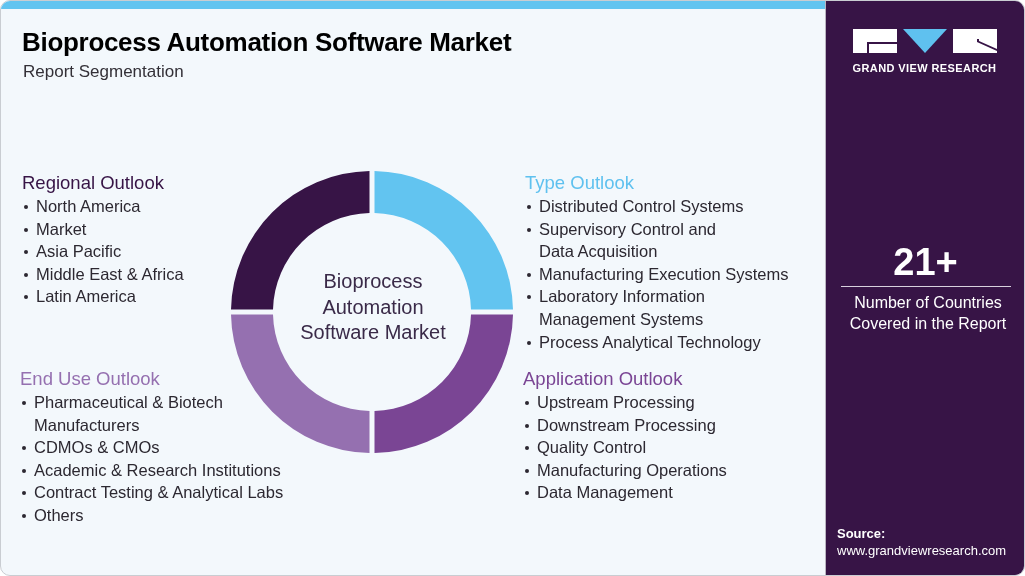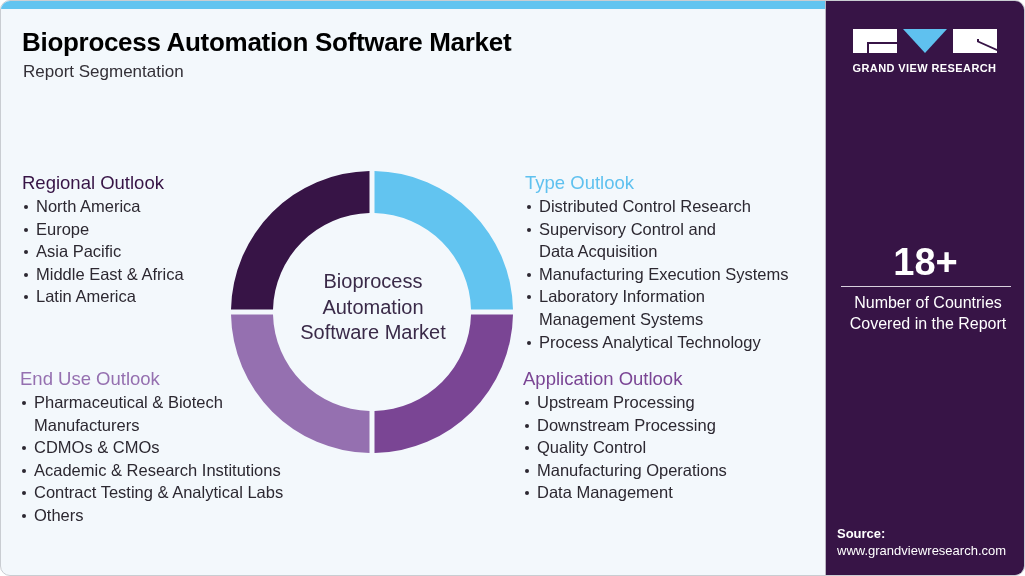--- a/index.html
+++ b/index.html
@@ -99,21 +99,21 @@
 <div class="card">
   <div class="top-stripe"></div>
 
   <div class="title">Bioprocess Automation Software Market</div>
   <div class="subtitle">Report Segmentation</div>
 
   <div class="seg seg-regional">
     <h3>Regional Outlook</h3>
     <ul>
       <li>North America</li>
-      <li>Europe</li>
+      <li>Market</li>
       <li>Asia Pacific</li>
       <li>Middle East &amp; Africa</li>
       <li>Latin America</li>
     </ul>
   </div>
 
   <div class="seg seg-enduse">
     <h3>End Use Outlook</h3>
     <ul>
       <li>Pharmaceutical &amp; Biotech</li>
@@ -121,21 +121,21 @@
       <li>CDMOs &amp; CMOs</li>
       <li>Academic &amp; Research Institutions</li>
       <li>Contract Testing &amp; Analytical Labs</li>
       <li>Others</li>
     </ul>
   </div>
 
   <div class="seg seg-type">
     <h3>Type Outlook</h3>
     <ul>
-      <li>Distributed Control Research</li>
+      <li>Distributed Control Systems</li>
       <li>Supervisory Control and</li>
       <li class="cont">Data Acquisition</li>
       <li>Manufacturing Execution Systems</li>
       <li>Laboratory Information</li>
       <li class="cont">Management Systems</li>
       <li>Process Analytical Technology</li>
     </ul>
   </div>
 
   <div class="seg seg-application">
@@ -169,21 +169,21 @@
     <rect x="0" y="0" width="44" height="24" fill="#ffffff"></rect>
     <path d="M14 15 L14 13 L44 13 L44 15 L16 15 L16 24 L14 24 Z" fill="#371446"></path>
 
     <polygon points="50,0 94,0 72,24" fill="#5fc1ef"></polygon>
 
     <rect x="100" y="0" width="44" height="24" fill="#ffffff"></rect>
     <path d="M126 12 L144 20 L144 22 L124 13 L124 10 L126 10 Z" fill="#371446"></path>
   </svg>
   <div class="logo-text">GRAND VIEW RESEARCH</div>
 
-  <div class="stat-number">18+</div>
+  <div class="stat-number">21+</div>
   <div class="stat-divider"></div>
   <div class="stat-caption">
     <div>Number of Countries</div>
     <div>Covered in the Report</div>
   </div>
 
   <div class="source-label">Source:</div>
   <div class="source-url">www.grandviewresearch.com</div>
 </div>
 

